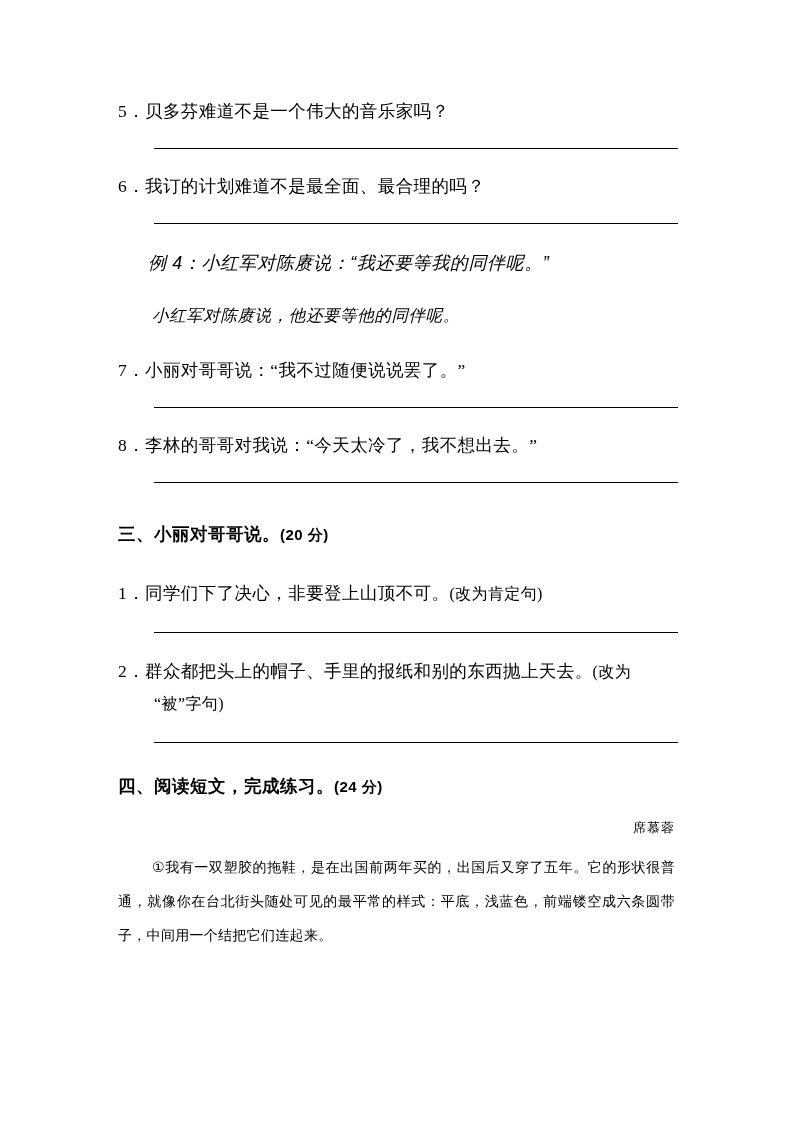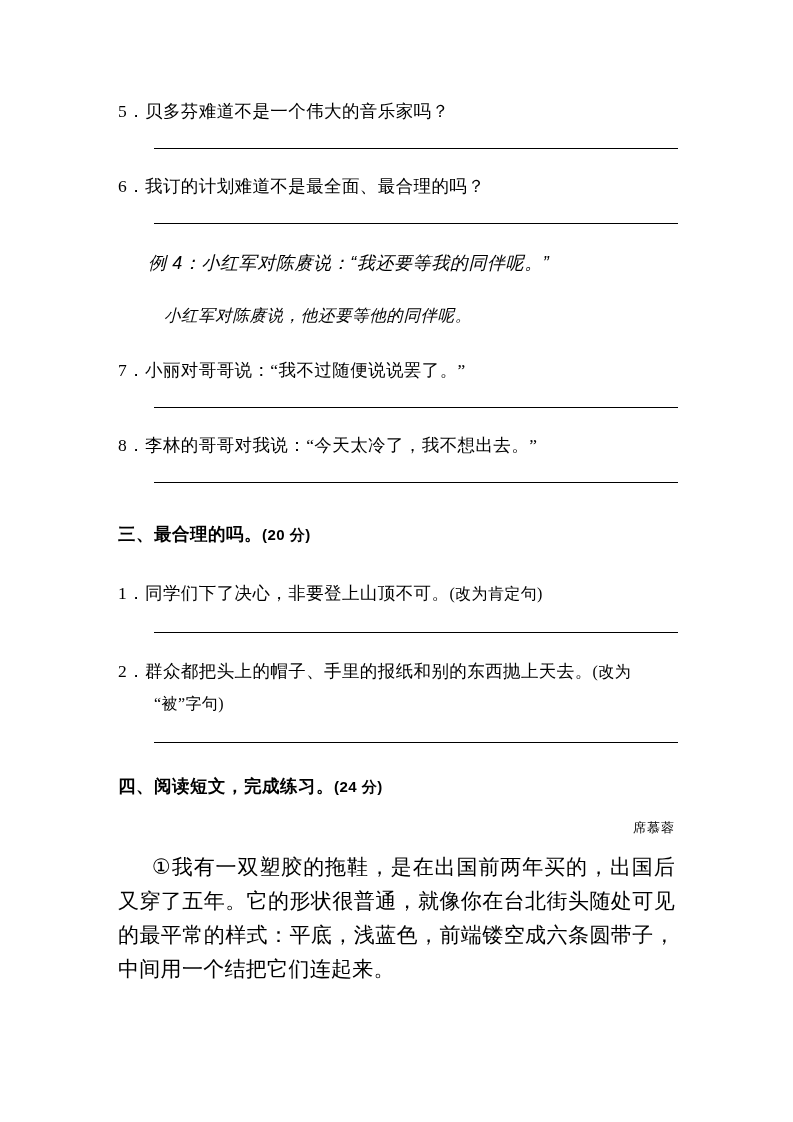--- a/index.html
+++ b/index.html
@@ -49,21 +49,21 @@
     font-style: italic;
     white-space: nowrap;
   }
   .example-answer {
     font-family: "Liberation Sans", "DejaVu Sans", sans-serif;
     font-size: 16.5px;
     line-height: 34px;
     letter-spacing: 0.6px;
     font-style: italic;
     white-space: nowrap;
-    margin-left: 16px;
+    margin-left: 4px;
   }
   .section-heading {
     font-family: "Liberation Sans", "DejaVu Sans", sans-serif;
     font-weight: bold;
     font-size: 17.5px;
     line-height: 30px;
     letter-spacing: 0.5px;
     margin: 0;
     white-space: nowrap;
   }
@@ -94,21 +94,21 @@
   .article-author {
     text-align: right;
     font-family: Liberation Serif, serif;
     font-size: 13px;
     letter-spacing: 1px;
     line-height: 32px;
     margin: 0;
   }
   .article-para {
     font-family: "Liberation Sans", "DejaVu Sans", sans-serif;
-    font-size: 21px;
+    font-size: 14px;
     line-height: 34px;
     letter-spacing: 0.3px;
     text-align: justify;
     margin: 0;
     text-indent: 34px;
   }
   .gap-6 { height: 6px; }
   .gap-10 { height: 10px; }
   .gap-14 { height: 14px; }
 </style>
@@ -148,21 +148,21 @@
 
   <p class="q-line">
     <span>8．</span><span>李林的哥哥对我说：“今天太冷了，我不想出去。”</span>
   </p>
 
   <hr class="answer-rule">
 
   <div class="gap-14"></div>
 
   <p class="section-heading">
-    <span>三、最合理的吗。</span><span class="pts-small">(20 分)</span>
+    <span>三、小丽对哥哥说。</span><span class="pts-small">(20 分)</span>
   </p>
 
   <div class="gap-10"></div>
 
   <p class="q-body">
     <span>1．</span><span>同学们下了决心，非要登上山顶不可。</span><span class="hint">(改为肯定句)</span>
   </p>
 
   <hr class="answer-rule">
 

